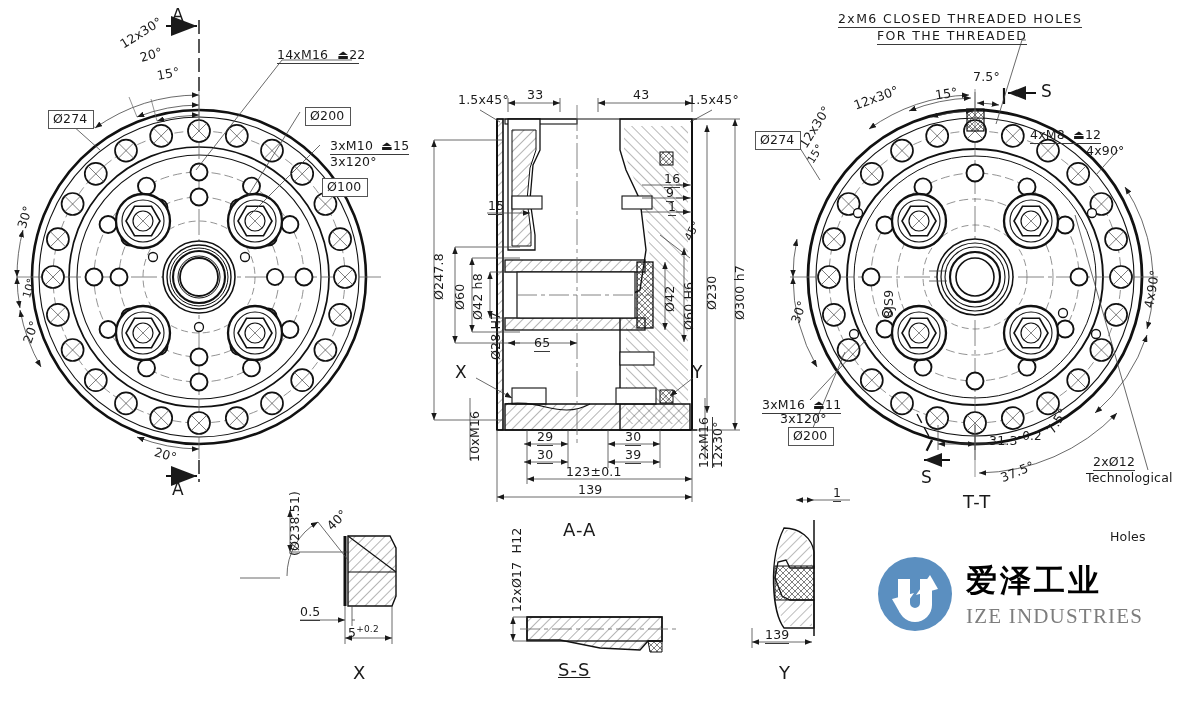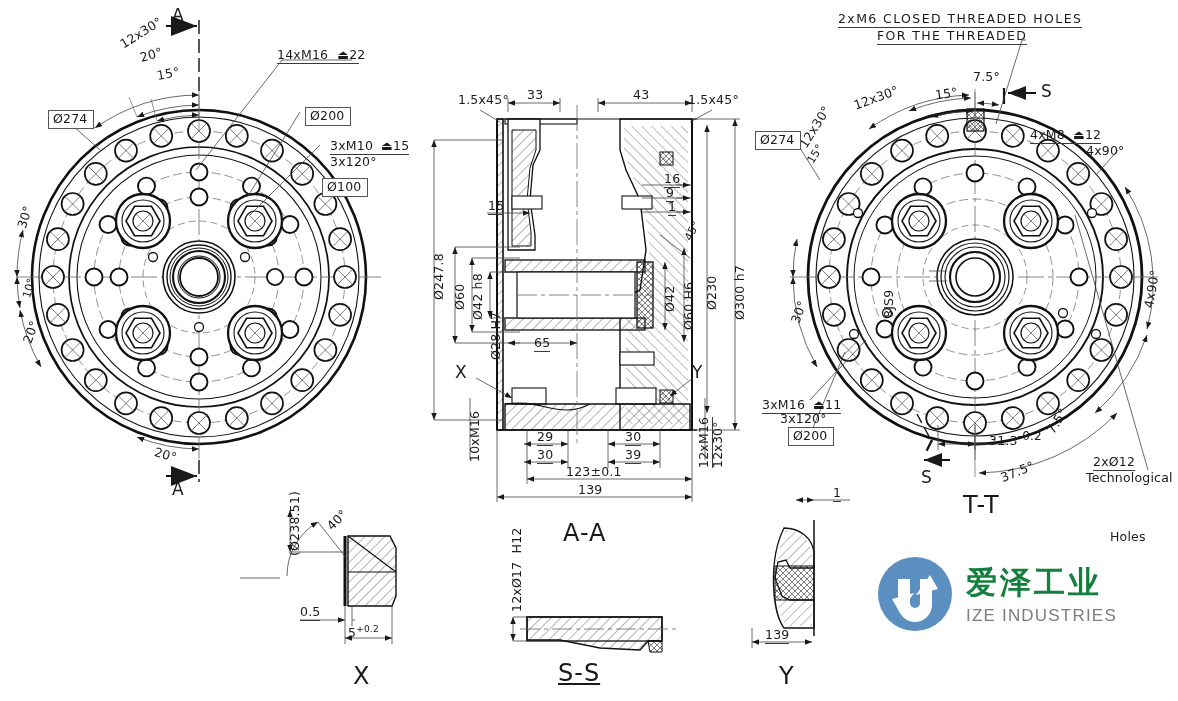--- a/index.html
+++ b/index.html
@@ -4,31 +4,31 @@
 <style>
   html,body{margin:0;padding:0;background:#ffffff;}
   body{width:1178px;height:701px;position:relative;overflow:hidden;
        font-family:"DejaVu Sans",sans-serif;color:#1a1a1a;}
   .stage{position:absolute;inset:0;width:1178px;height:701px;}
   svg.draw{position:absolute;left:0;top:0;width:1178px;height:701px;}
   .lbl{position:absolute;white-space:pre;font-family:"DejaVu Sans",sans-serif;
        font-size:12.5px;color:#1a1a1a;letter-spacing:.2px;line-height:1.15;}
   .lbl.sm{font-size:11px;}
   .lbl.lg{font-size:17px;}
-  .lbl.vw{font-size:24px;letter-spacing:1px;}
+  .lbl.vw{font-size:18px;letter-spacing:1px;}
   .boxed{border:1px solid #555;padding:1px 5px 2px 4px;background:#fff;}
   .rot90{transform-origin:0 0;transform:rotate(-90deg);}
   .logo{position:absolute;display:flex;align-items:center;gap:14px;}
   .logo .mark{width:74px;height:74px;border-radius:50%;background:#5b8fc0;position:relative;}
   .logo .mark .n{position:absolute;left:50%;top:50%;transform:translate(-50%,-50%);}
   .logo .txt{display:flex;flex-direction:column;gap:2px;}
-  .logo .cn{font-size:31px;font-weight:700;letter-spacing:3px;color:#15803d;
+  .logo .cn{font-size:31px;font-weight:700;letter-spacing:3px;color:#000000;
             font-family:Liberation Serif, serif;}
-  .logo .en{font-size:17px;letter-spacing:1.2px;color:#7d7d7d;
-            font-family:Liberation Sans, sans-serif;}
+  .logo .en{font-size:21px;letter-spacing:1.2px;color:#7d7d7d;
+            font-family:Liberation Serif, serif;}
   .und{border-bottom:1px solid #3a3a3a;padding-bottom:1px;}
 </style>
 </head>
 <body>
 
 <div class="stage">
 
 <svg class="draw" viewBox="0 0 1178 701">
   <defs>
     <marker id="ar" markerWidth="9" markerHeight="7" refX="9" refY="3.5" orient="auto">

